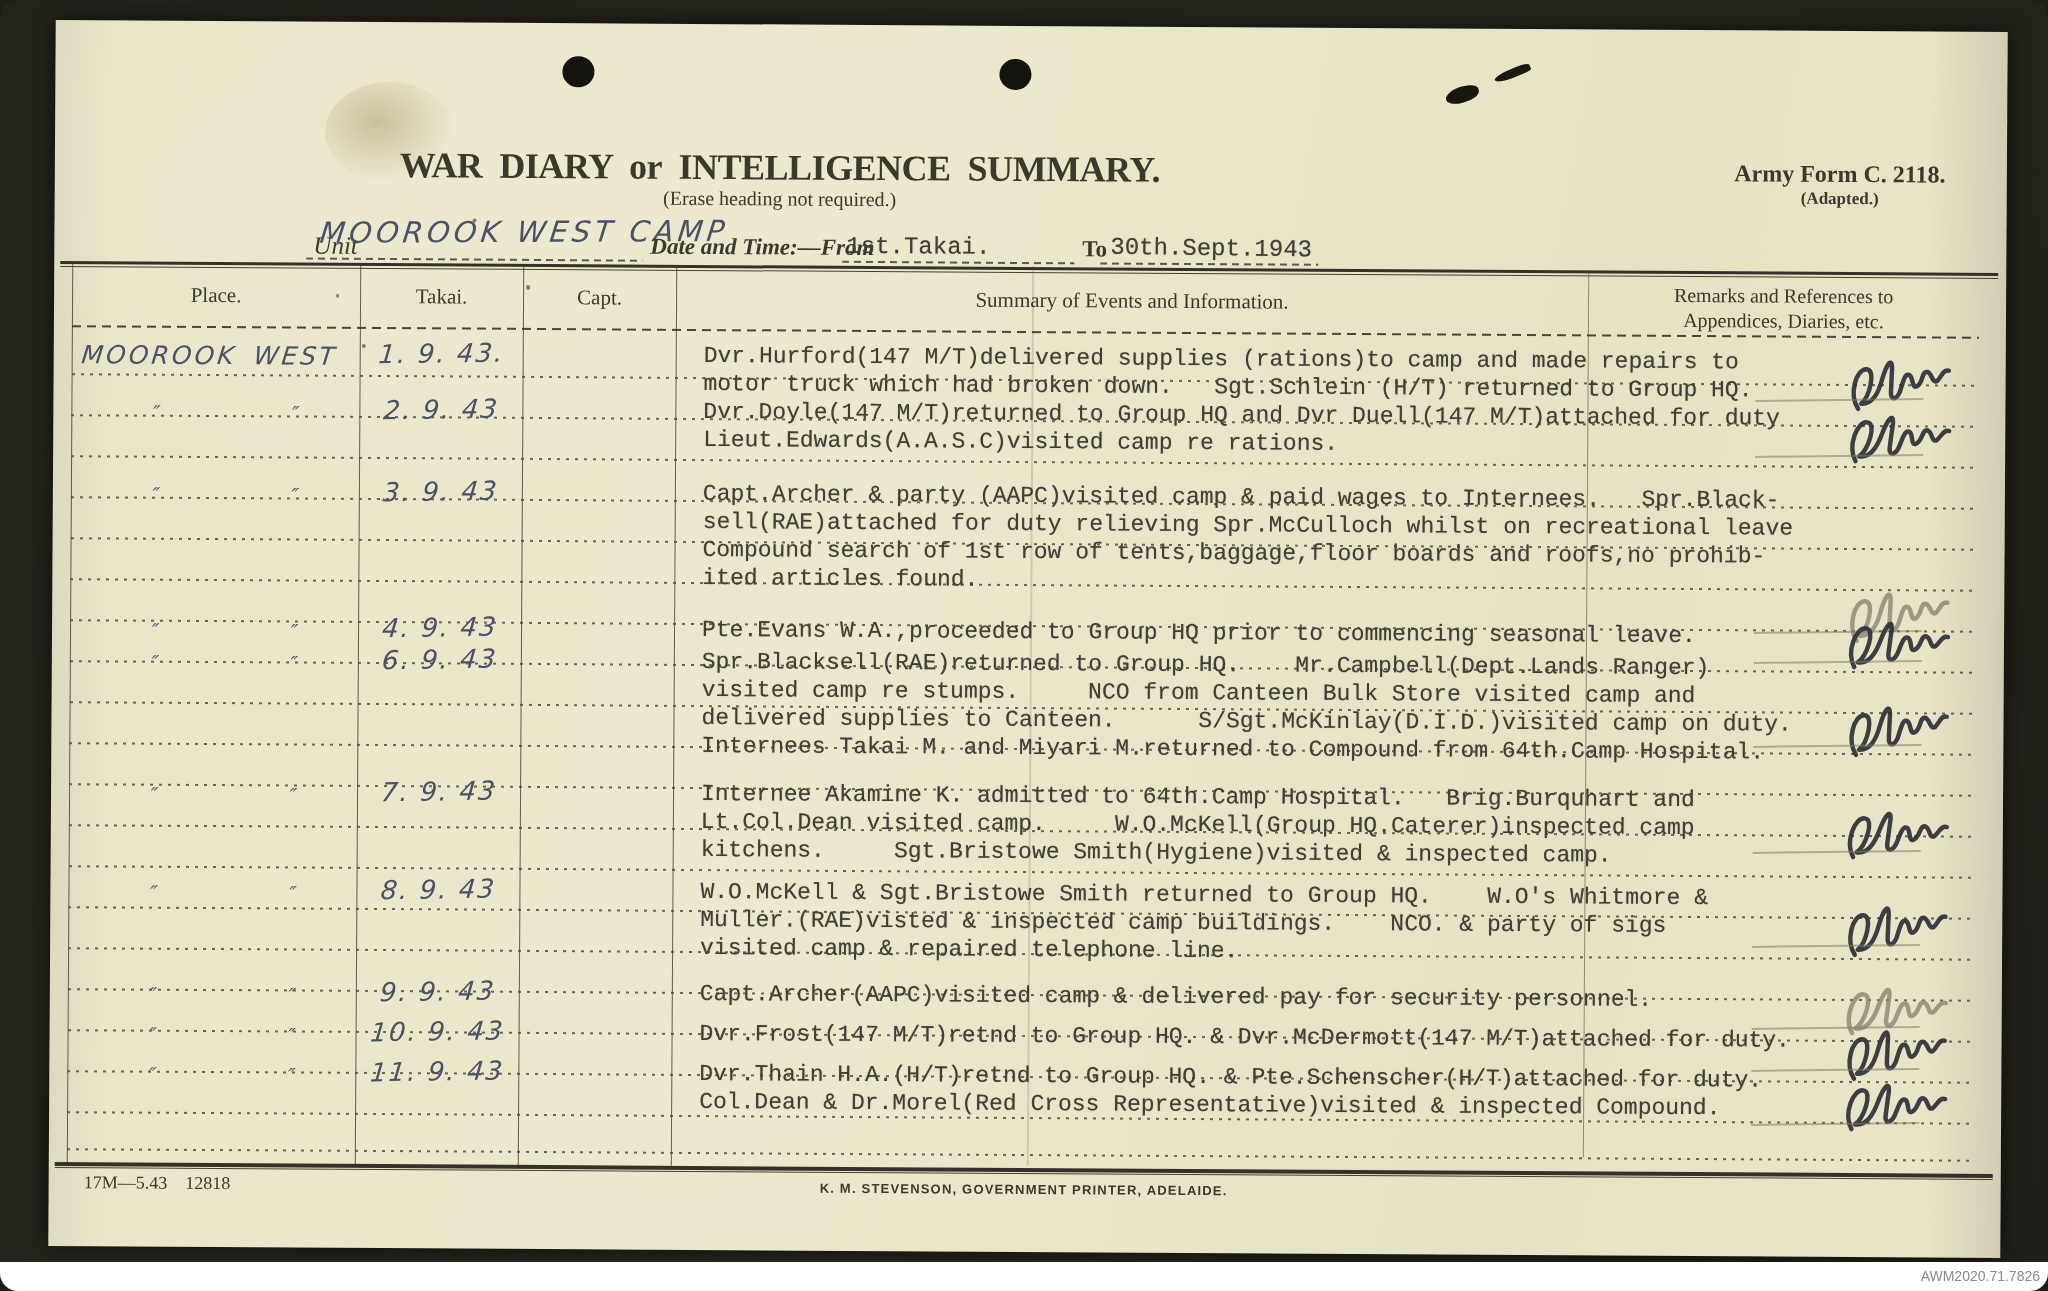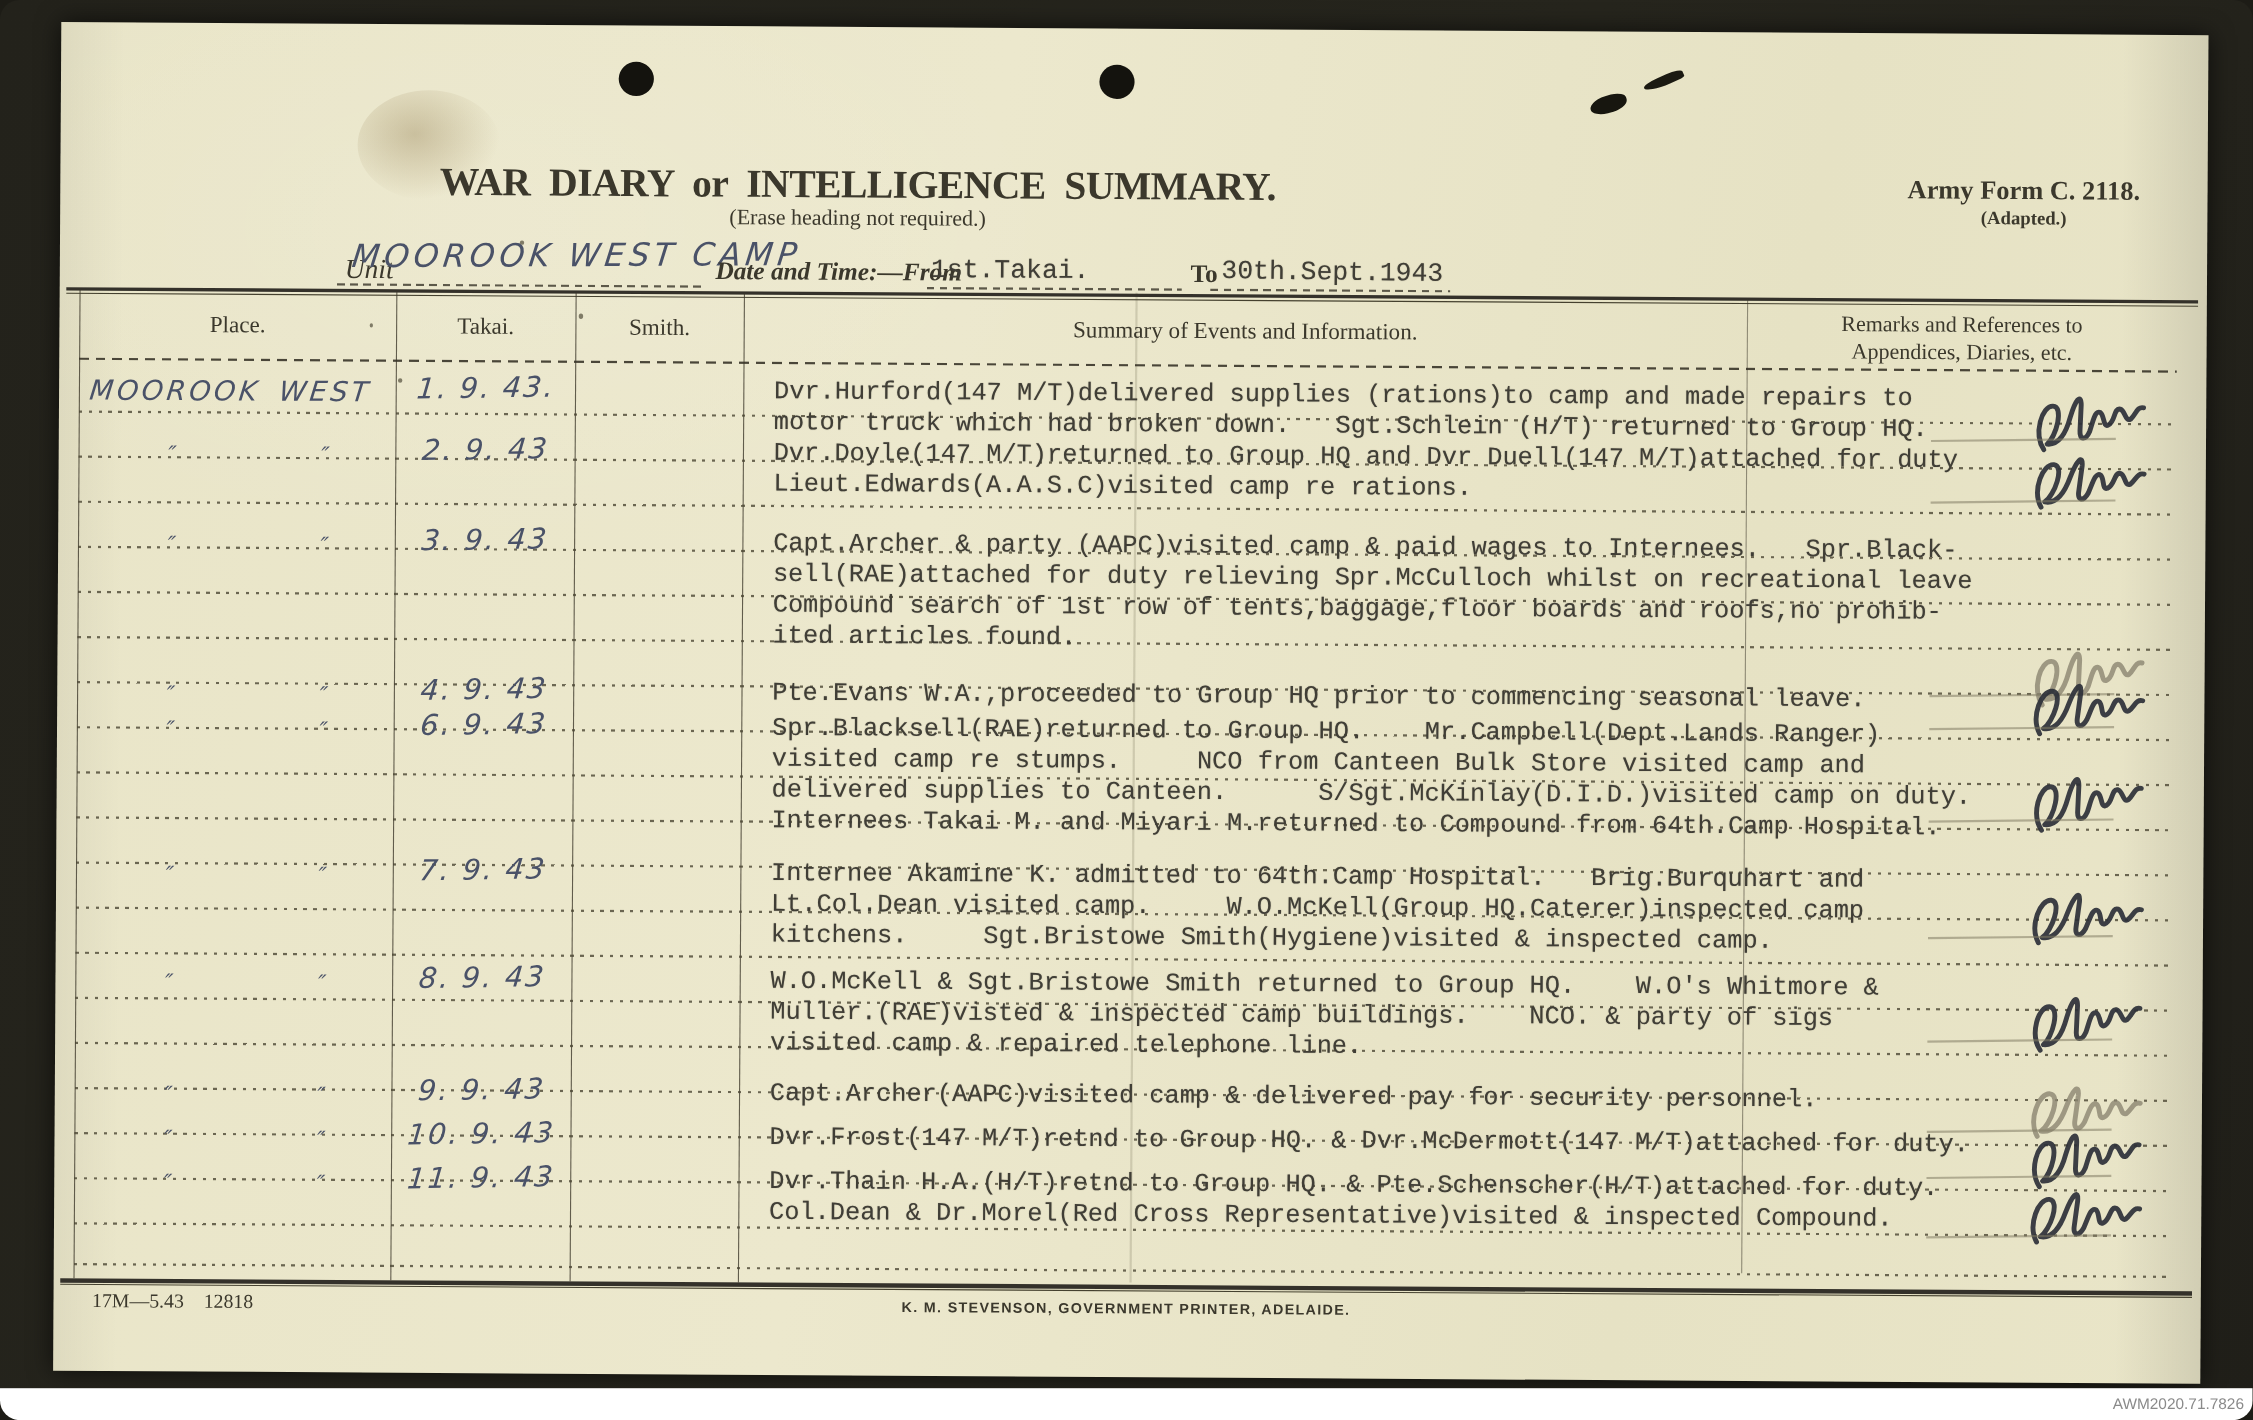--- a/index.html
+++ b/index.html
@@ -81,21 +81,21 @@
 
     <div class="rule-heavy" style="top:241px;"></div>
     <div class="vline" style="left:18px;top:243px;height:899px;"></div>
     <div class="vline" style="left:306px;top:243px;height:899px;"></div>
     <div class="vline" style="left:469px;top:243px;height:899px;"></div>
     <div class="vline" style="left:622px;top:243px;height:899px;"></div>
     <div class="vline" style="left:1534px;top:243px;height:885px;opacity:.65;"></div>
 
     <div class="abs serif ctr" style="left:18px;top:262px;width:288px;font-size:21px;">Place.</div>
     <div class="abs serif ctr" style="left:306px;top:262px;width:163px;font-size:21px;">Takai.</div>
-    <div class="abs serif ctr" style="left:469px;top:262px;width:153px;font-size:21px;">Smith.</div>
+    <div class="abs serif ctr" style="left:469px;top:262px;width:153px;font-size:21px;">Capt.</div>
     <div class="abs serif ctr" style="left:622px;top:262px;width:912px;font-size:21px;">Summary of Events and Information.</div>
     <div class="abs serif ctr" style="left:1534px;top:254px;width:391px;font-size:20px;">Remarks and References to</div>
     <div class="abs serif ctr" style="left:1534px;top:279px;width:391px;font-size:20px;">Appendices, Diaries, etc.</div>
     <div class="dashline" style="top:305px;"></div>
 
     <div class="abs" style="left:0;top:0;width:100%;height:100%;" id="table-body">
         <div class="dotline" style="top: 353px;"></div>
         <div class="dotline" style="top: 394px;"></div>
         <div class="dotline" style="top: 435px;"></div>
         <div class="dotline" style="top: 476px;"></div>

